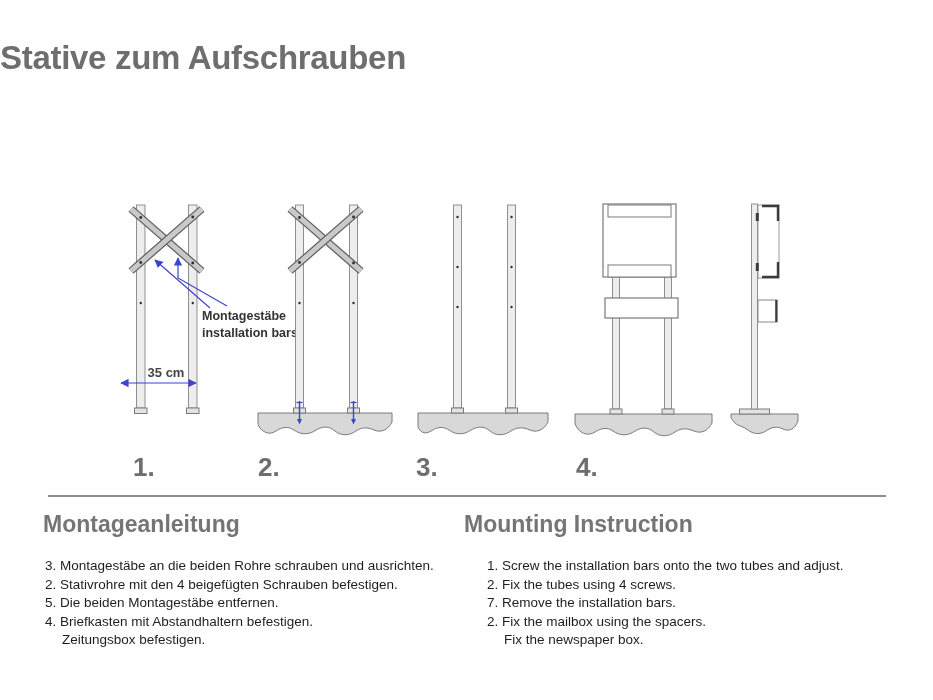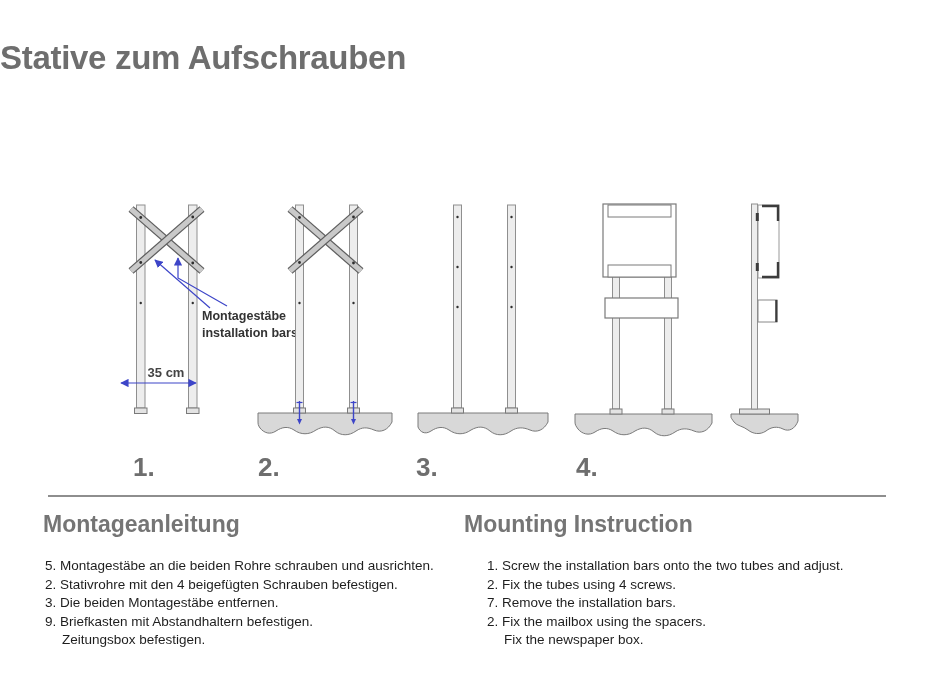--- a/index.html
+++ b/index.html
@@ -143,24 +143,24 @@
 
 <div class="stepnum" style="left:133px;">1.</div>
 <div class="stepnum" style="left:258px;">2.</div>
 <div class="stepnum" style="left:416px;">3.</div>
 <div class="stepnum" style="left:576px;">4.</div>
 
 <div class="rule"></div>
 
 <div class="col-heading" style="left:43px;">Montageanleitung</div>
 <div class="ins-list" style="left:45px;width:430px;">
-  <div>5. Montagestäbe an die beiden Rohre schrauben und ausrichten.</div>
+  <div>3. Montagestäbe an die beiden Rohre schrauben und ausrichten.</div>
   <div>2. Stativrohre mit den 4 beigefügten Schrauben befestigen.</div>
-  <div>3. Die beiden Montagestäbe entfernen.</div>
-  <div>9. Briefkasten mit Abstandhaltern befestigen.</div>
+  <div>5. Die beiden Montagestäbe entfernen.</div>
+  <div>4. Briefkasten mit Abstandhaltern befestigen.</div>
   <div class="cont">Zeitungsbox befestigen.</div>
 </div>
 
 <div class="col-heading" style="left:464px;">Mounting Instruction</div>
 <div class="ins-list" style="left:487px;width:430px;">
   <div>1. Screw the installation bars onto the two tubes and adjust.</div>
   <div>2. Fix the tubes using 4 screws.</div>
   <div>7. Remove the installation bars.</div>
   <div>2. Fix the mailbox using the spacers.</div>
   <div class="cont">Fix the newspaper box.</div>

